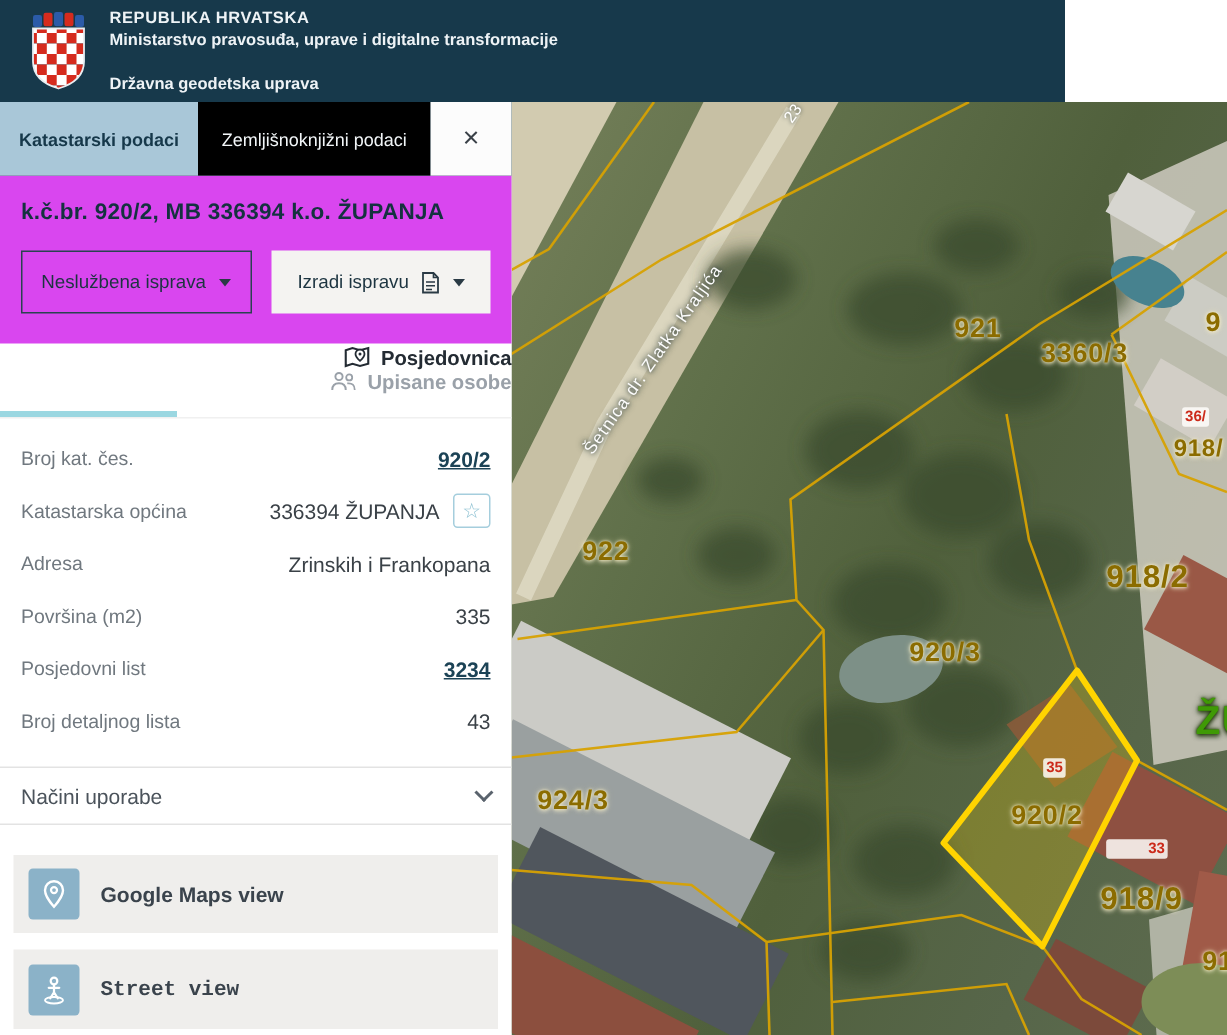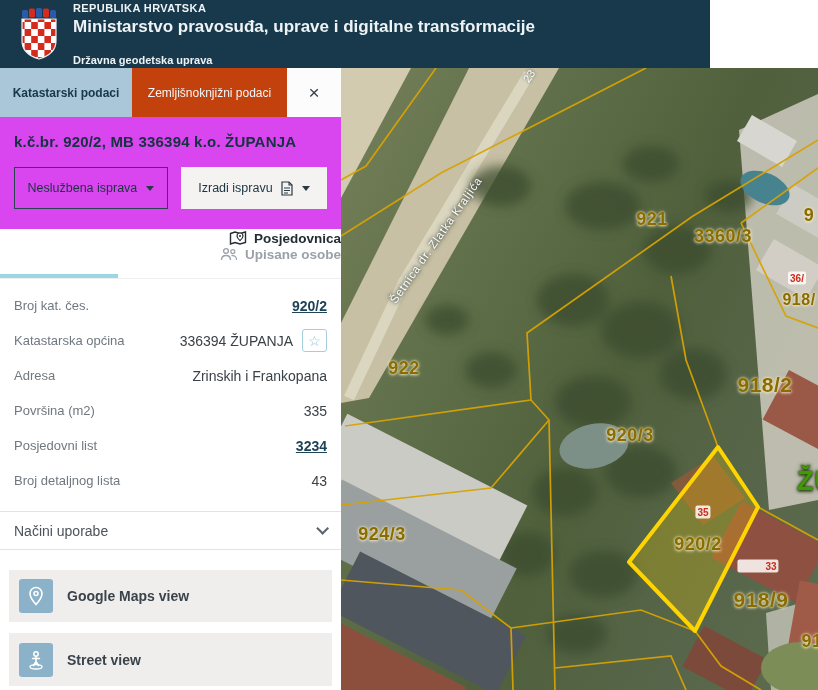--- a/index.html
+++ b/index.html
@@ -6,30 +6,30 @@
   html,body { width:818px; height:690px; overflow:hidden; background:#fff;
               font-family:"Liberation Sans","DejaVu Sans",sans-serif; }
   .app { position:relative; width:818px; height:690px; overflow:hidden; }
 
   
   .header { position:absolute; left:0; top:0; width:710px; height:68px;
             background:#17394b; display:flex; align-items:center; z-index:30; }
   .coa { margin-left:18px; width:42px; height:52px; flex:0 0 auto; }
   .header-text { margin-left:13px; color:#eef3f6; }
   .header-text .l1 { font-size:11px; font-weight:bold; letter-spacing:.4px; margin-bottom:3px; }
-  .header-text .l2 { font-size:17px; font-weight:bold; margin-bottom:17px; }
+  .header-text .l2 { font-size:11px; font-weight:bold; margin-bottom:17px; }
   .header-text .l3 { font-size:11px; font-weight:bold; }
 
   
   .tabbar { position:absolute; left:0; top:68; top:68px; width:341px; height:49px;
             background:#0e3648; display:flex; z-index:25; }
   .tab { display:flex; align-items:center; justify-content:center;
          font-size:12px; cursor:pointer; }
   .tab.active { width:132px; background:#a9c7d8; color:#16384a; font-weight:bold; }
-  .tab.dark   { width:155px; background:#c2410c; color:#f2f6f8; }
+  .tab.dark   { width:155px; background:#000000; color:#f2f6f8; }
   .tab.close  { width:54px; background:#fcfcfc; color:#3a4148; font-size:19px; }
 
   
   .sidebar { position:absolute; left:0; top:117px; width:341px; height:573px;
              background:#fff; z-index:20; }
   .bluepanel { background:#d946ef; padding:16px 14px 20px 14px; }
   .parcel-title { font-size:15px; font-weight:bold; color:#14323f; letter-spacing:.2px; }
   .btnrow { display:flex; margin-top:17px; gap:13px; }
   .btn { height:42px; display:flex; align-items:center; justify-content:center;
          font-size:12.5px; color:#1c3440; cursor:pointer; }
@@ -62,21 +62,21 @@
   .accordion { margin-top:13px; height:39px; border-top:1px solid #e3e3e3;
                border-bottom:1px solid #e3e3e3; display:flex; align-items:center;
                justify-content:space-between; padding:0 16px 0 14px; cursor:pointer; }
   .acc-label { font-size:14px; color:#4b535b; }
   .chev { width:9px; height:9px; border-right:2px solid #5a636d;
           border-bottom:2px solid #5a636d; transform:rotate(45deg) translateY(-3px); }
 
   .maplink { margin:0 9px; height:52px; background:#efeeec; display:flex;
              align-items:center; cursor:pointer; }
   .maplink.first { margin-top:20px; }
-  .maplink.gap { margin-top:11px; height:53px; }
+  .maplink.gap { margin-top:11px; height:53px;font-family:Liberation Mono, monospace; }
   .mlicon { margin-left:10px; width:34px; height:34px; background:#8bb2c8;
             border-radius:3px; display:flex; align-items:center; justify-content:center; }
   .mllabel { margin-left:14px; font-size:14px; font-weight:bold; color:#3a434c; }
 
   
   .map { position:absolute; left:341px; top:68px; width:477px; height:622px;
          overflow:hidden; background:linear-gradient(115deg,#75805a 0%,#60704a 28%,
          #50603c 55%,#57664a 80%,#5e6c4e 100%); cursor:crosshair; }
   .map svg.terrain, .map svg.net { position:absolute; left:0; top:0; }
 

